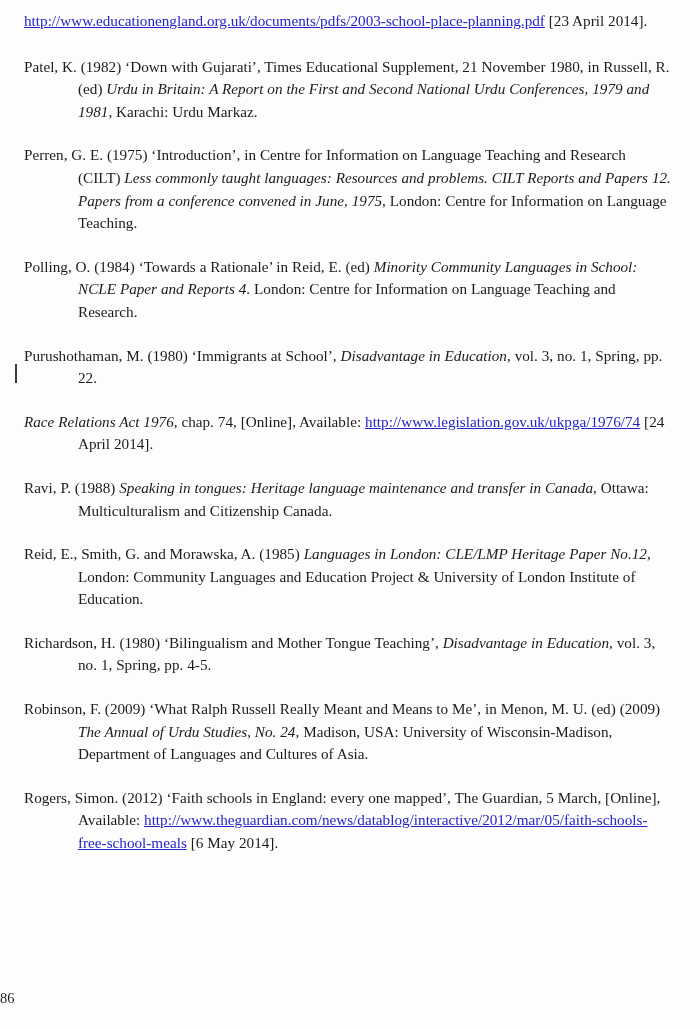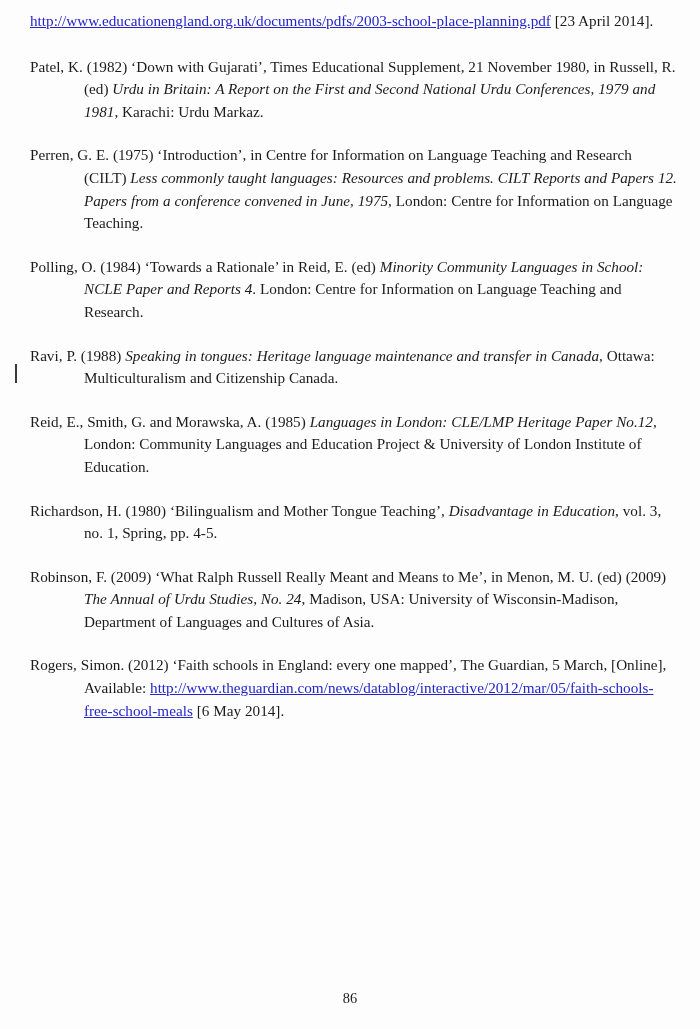--- a/index.html
+++ b/index.html
@@ -11,21 +11,21 @@
     position: relative;
     width: 700px;
     height: 1029px;
     background: #fdfdfd;
     font-family: "Liberation Serif", "DejaVu Serif", serif;
     color: #1b1b1b;
     overflow: hidden;
   }
   .refs {
     position: absolute;
-    left: 30px;
+    left: 24px;
     top: 10px;
     width: 648px;
   }
   .ref {
     padding-left: 54px;
     text-indent: -54px;
     font-size: 15.2px;
     line-height: 22.6px;
     margin-bottom: 21px;
     text-align: left;
@@ -47,21 +47,21 @@
     top: 364px;
     width: 1.5px;
     height: 19px;
     background: #3a3a3a;
   }
   .pagenum {
     position: absolute;
     left: 0;
     top: 990px;
     width: 700px;
-    text-align: center;
+    text-align: left;
     font-size: 14.4px;
     font-family: "Liberation Serif", "DejaVu Serif", serif;
     color: #1b1b1b;
   }
 </style>
 </head>
 <body>
 
 <div class="page">
 
@@ -76,21 +76,27 @@
     </div>
 
     <div class="ref">
       <span>Perren, G. E. (1975) ‘Introduction’, in Centre for Information on Language Teaching and Research (CILT) </span><i>Less commonly taught languages: Resources and problems. CILT Reports and Papers 12. Papers from a conference convened in June, 1975</i><span>, London: Centre for Information on Language Teaching.</span>
     </div>
 
     <div class="ref">
       <span>Polling, O. (1984) ‘Towards a Rationale’ in Reid, E. (ed) </span><i>Minority Community Languages in School: NCLE Paper and Reports 4</i><span>. London: Centre for Information on Language Teaching and Research.</span>
     </div>
 
+    <div class="ref">
+      <span>Purushothaman, M. (1980) ‘Immigrants at School’, </span><i>Disadvantage in Education</i><span>, vol. 3, no. 1, Spring, pp. 22.</span>
+    </div>
 
+    <div class="ref">
+      <i>Race Relations Act 1976</i><span>, chap. 74, [Online], Available: </span><a class="link" href="#">http://www.legislation.gov.uk/ukpga/1976/74</a><span> [24 April 2014].</span>
+    </div>
 
     <div class="ref">
       <span>Ravi, P. (1988) </span><i>Speaking in tongues: Heritage language maintenance and transfer in Canada</i><span>, Ottawa: Multiculturalism and Citizenship Canada.</span>
     </div>
 
 
     <div class="ref">
       <span>Reid, E., Smith, G. and Morawska, A. (1985) </span><i>Languages in London: CLE/LMP Heritage Paper No.12</i><span>, London: Community Languages and Education Project &amp; University of London Institute of Education.</span>
     </div>
 

